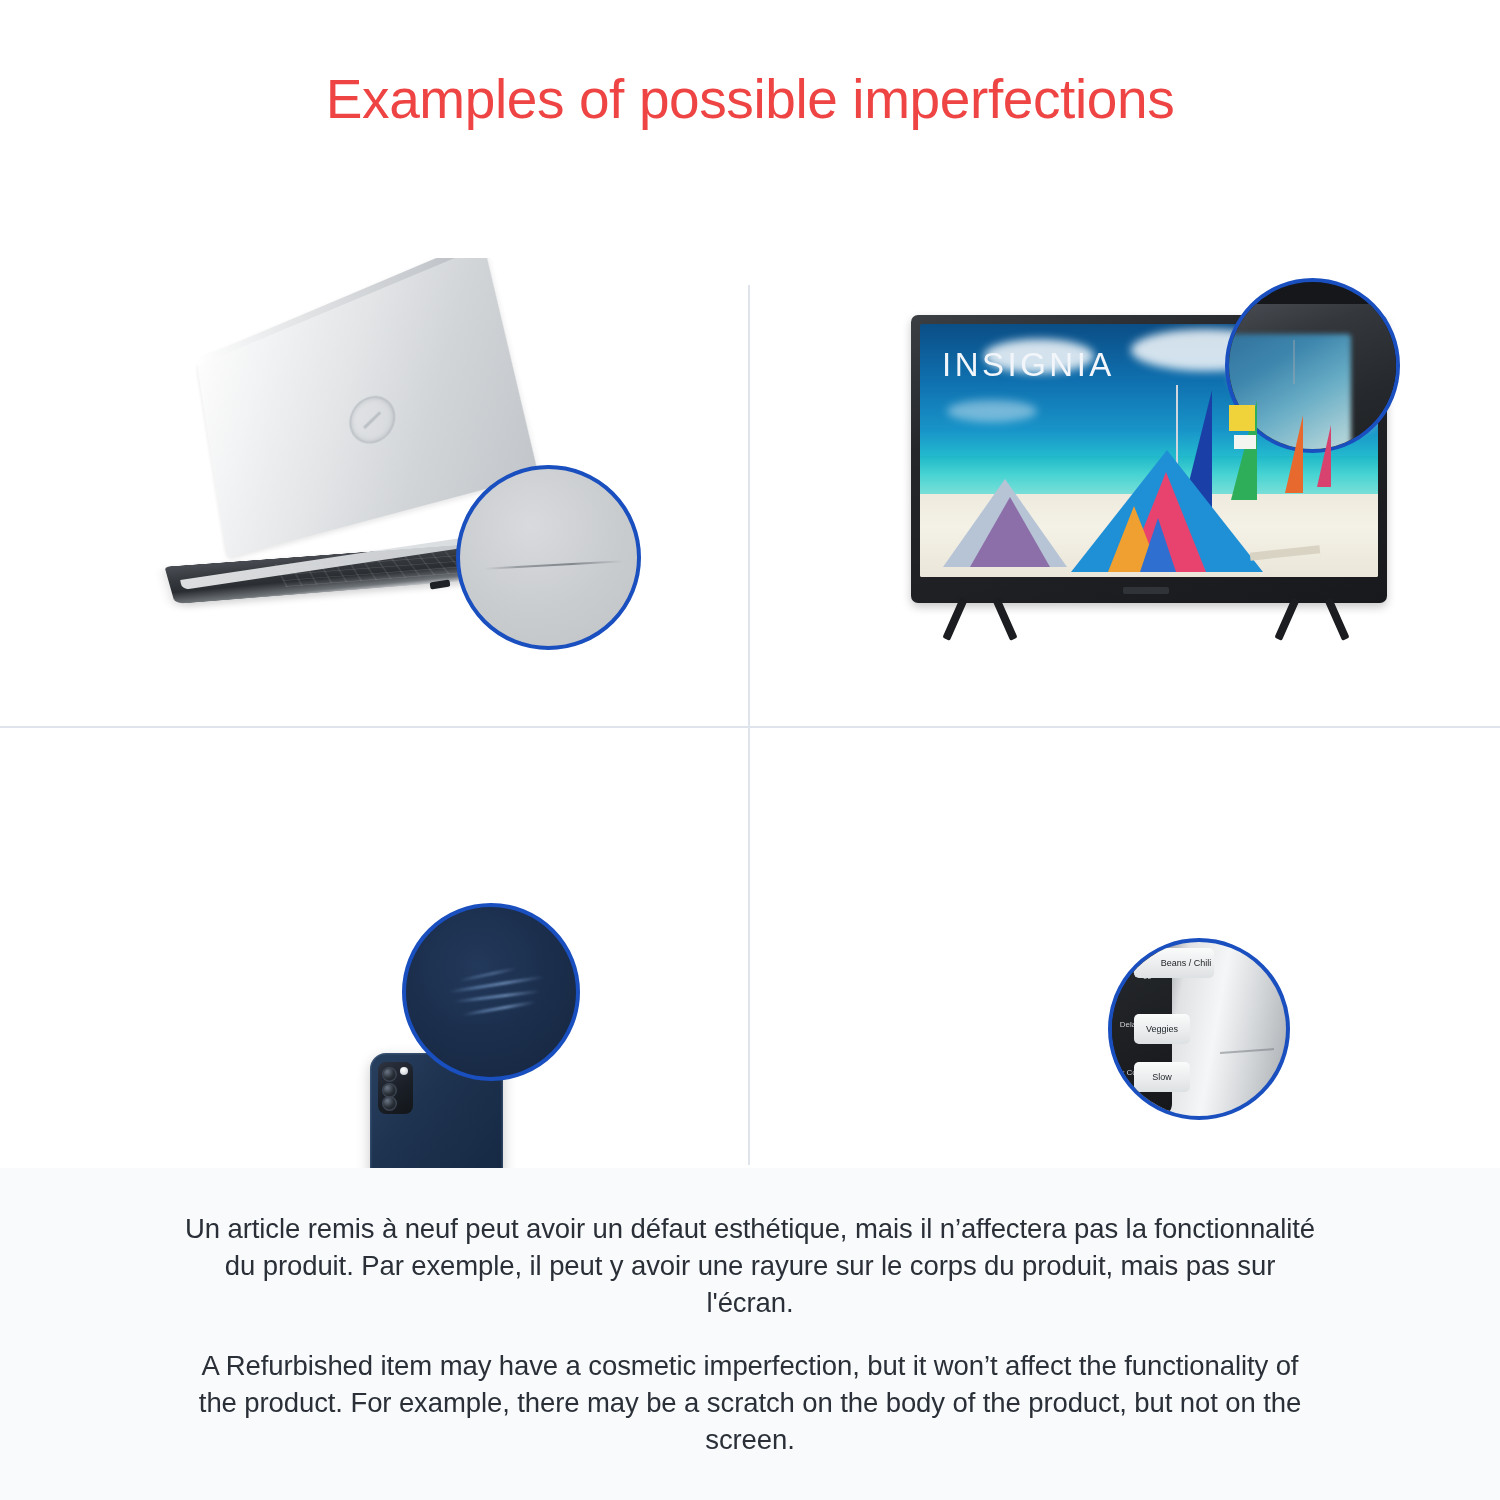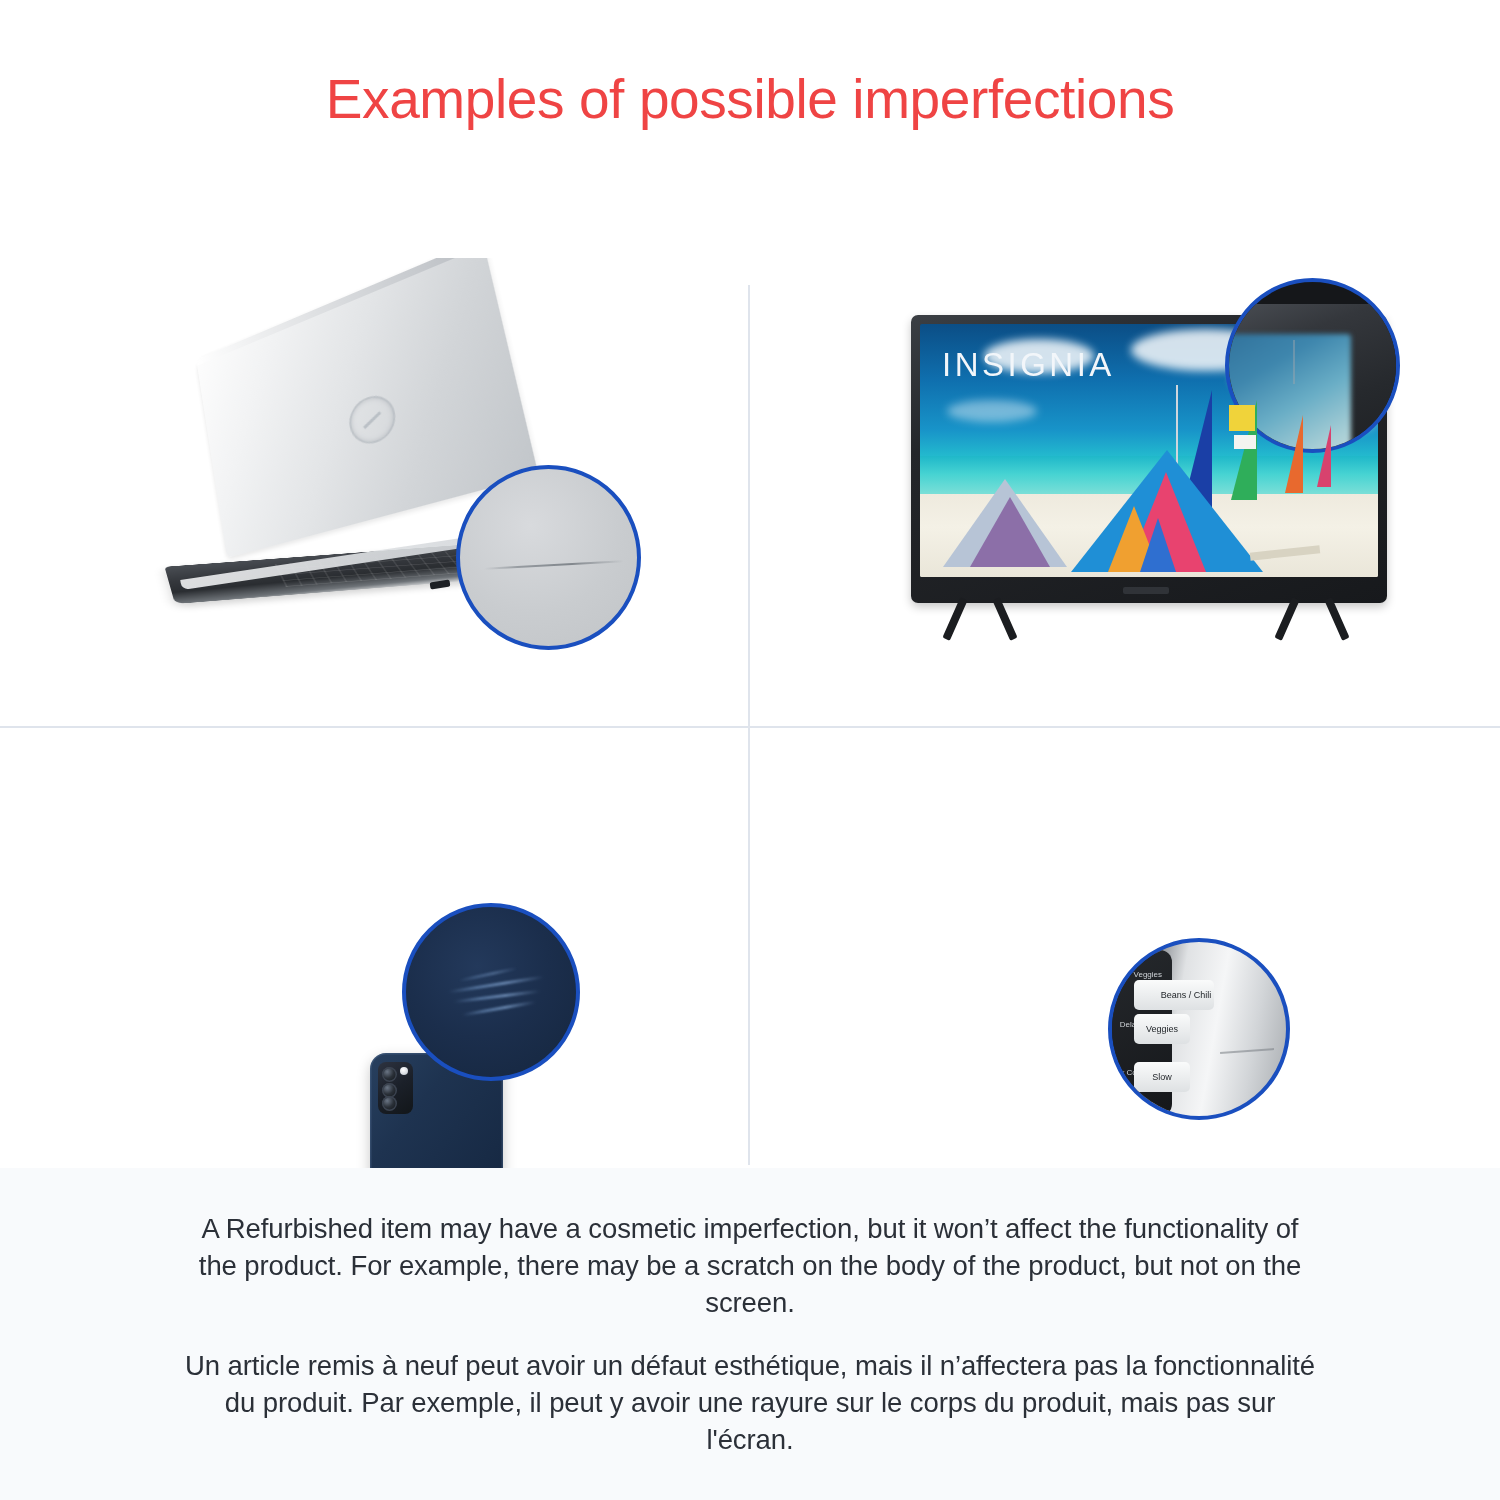--- a/index.html
+++ b/index.html
@@ -550,22 +550,22 @@
   <div class="pscratch" style="left:48px; top:88px; width:86px; transform:rotate(-7deg);"></div>
   <div class="pscratch" style="left:56px; top:100px; width:74px; transform:rotate(-10deg);"></div>
   <div class="pscratch" style="left:52px; top:66px; width:60px; transform:rotate(-12deg);opacity:0.6;"></div>
 </div>
 
 <div class="magnifier cooker-mag">
   <div class="mag-panel"></div>
   <div class="mag-label" style="left:-6px; top:28px;text-align:right;">Veggies</div>
   <div class="mag-label" style="left:-10px; top:78px;">Delay</div>
   <div class="mag-label" style="left:-14px; top:126px;">Slow Cook</div>
-  <div class="mag-btn" style="top:38px;padding-left:24px;">Beans / Chili</div>
+  <div class="mag-btn" style="top:6px;padding-left:24px;">Beans / Chili</div>
   <div class="mag-btn" style="top:72px;">Veggies</div>
   <div class="mag-btn" style="top:120px;">Slow</div>
   <div class="mag-scratch"></div>
 </div>
 
 <div class="footer">
+  <p>Un article remis à neuf peut avoir un défaut esthétique, mais il n’affectera pas la fonctionnalité du produit. Par exemple, il peut y avoir une rayure sur le corps du produit, mais pas sur l'écran.</p>
   <p>A Refurbished item may have a cosmetic imperfection, but it won’t affect the functionality of the product. For example, there may be a scratch on the body of the product, but not on the screen.</p>
-  <p>Un article remis à neuf peut avoir un défaut esthétique, mais il n’affectera pas la fonctionnalité du produit. Par exemple, il peut y avoir une rayure sur le corps du produit, mais pas sur l'écran.</p>
 </div>
 
 </body></html>

